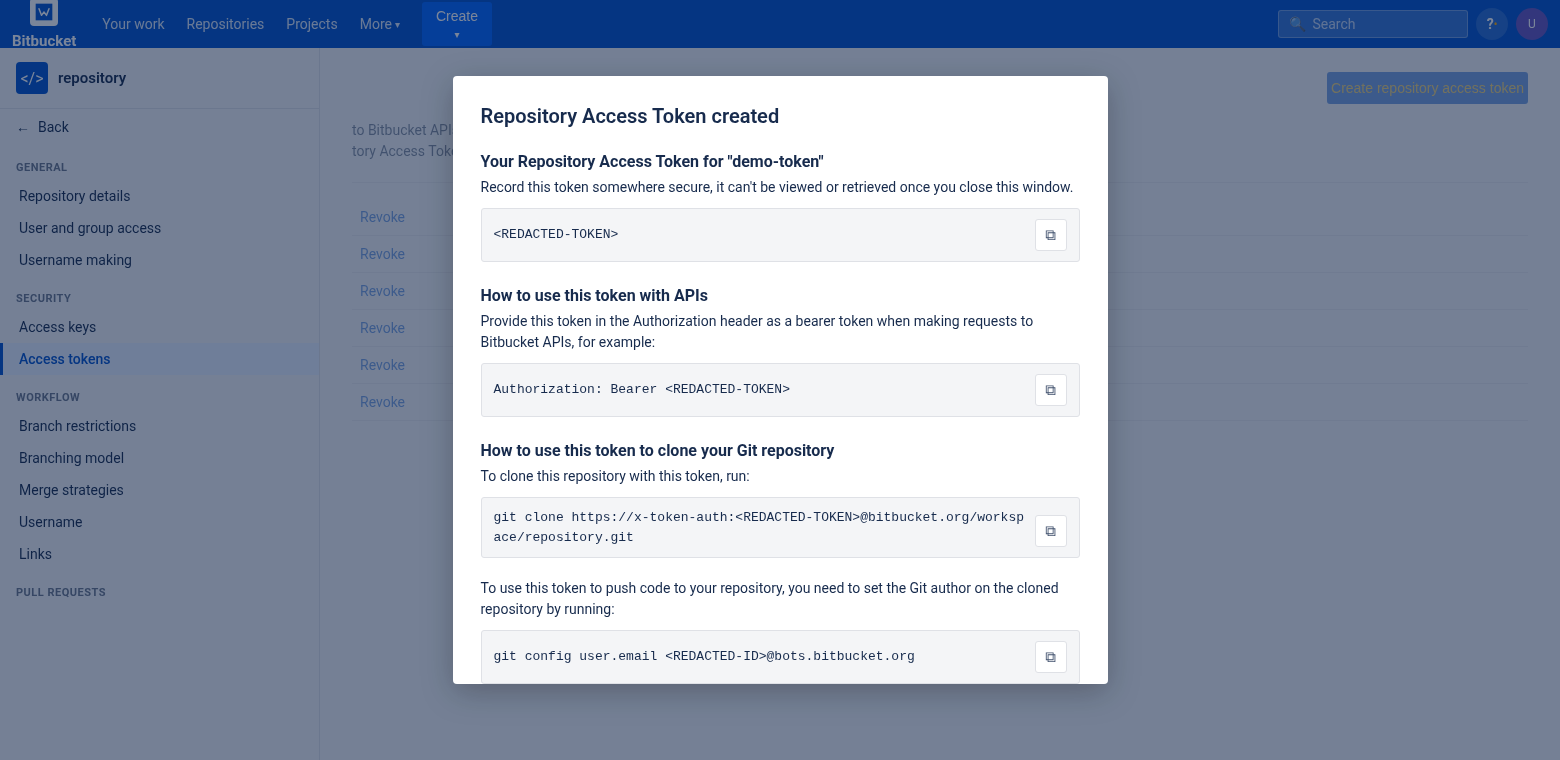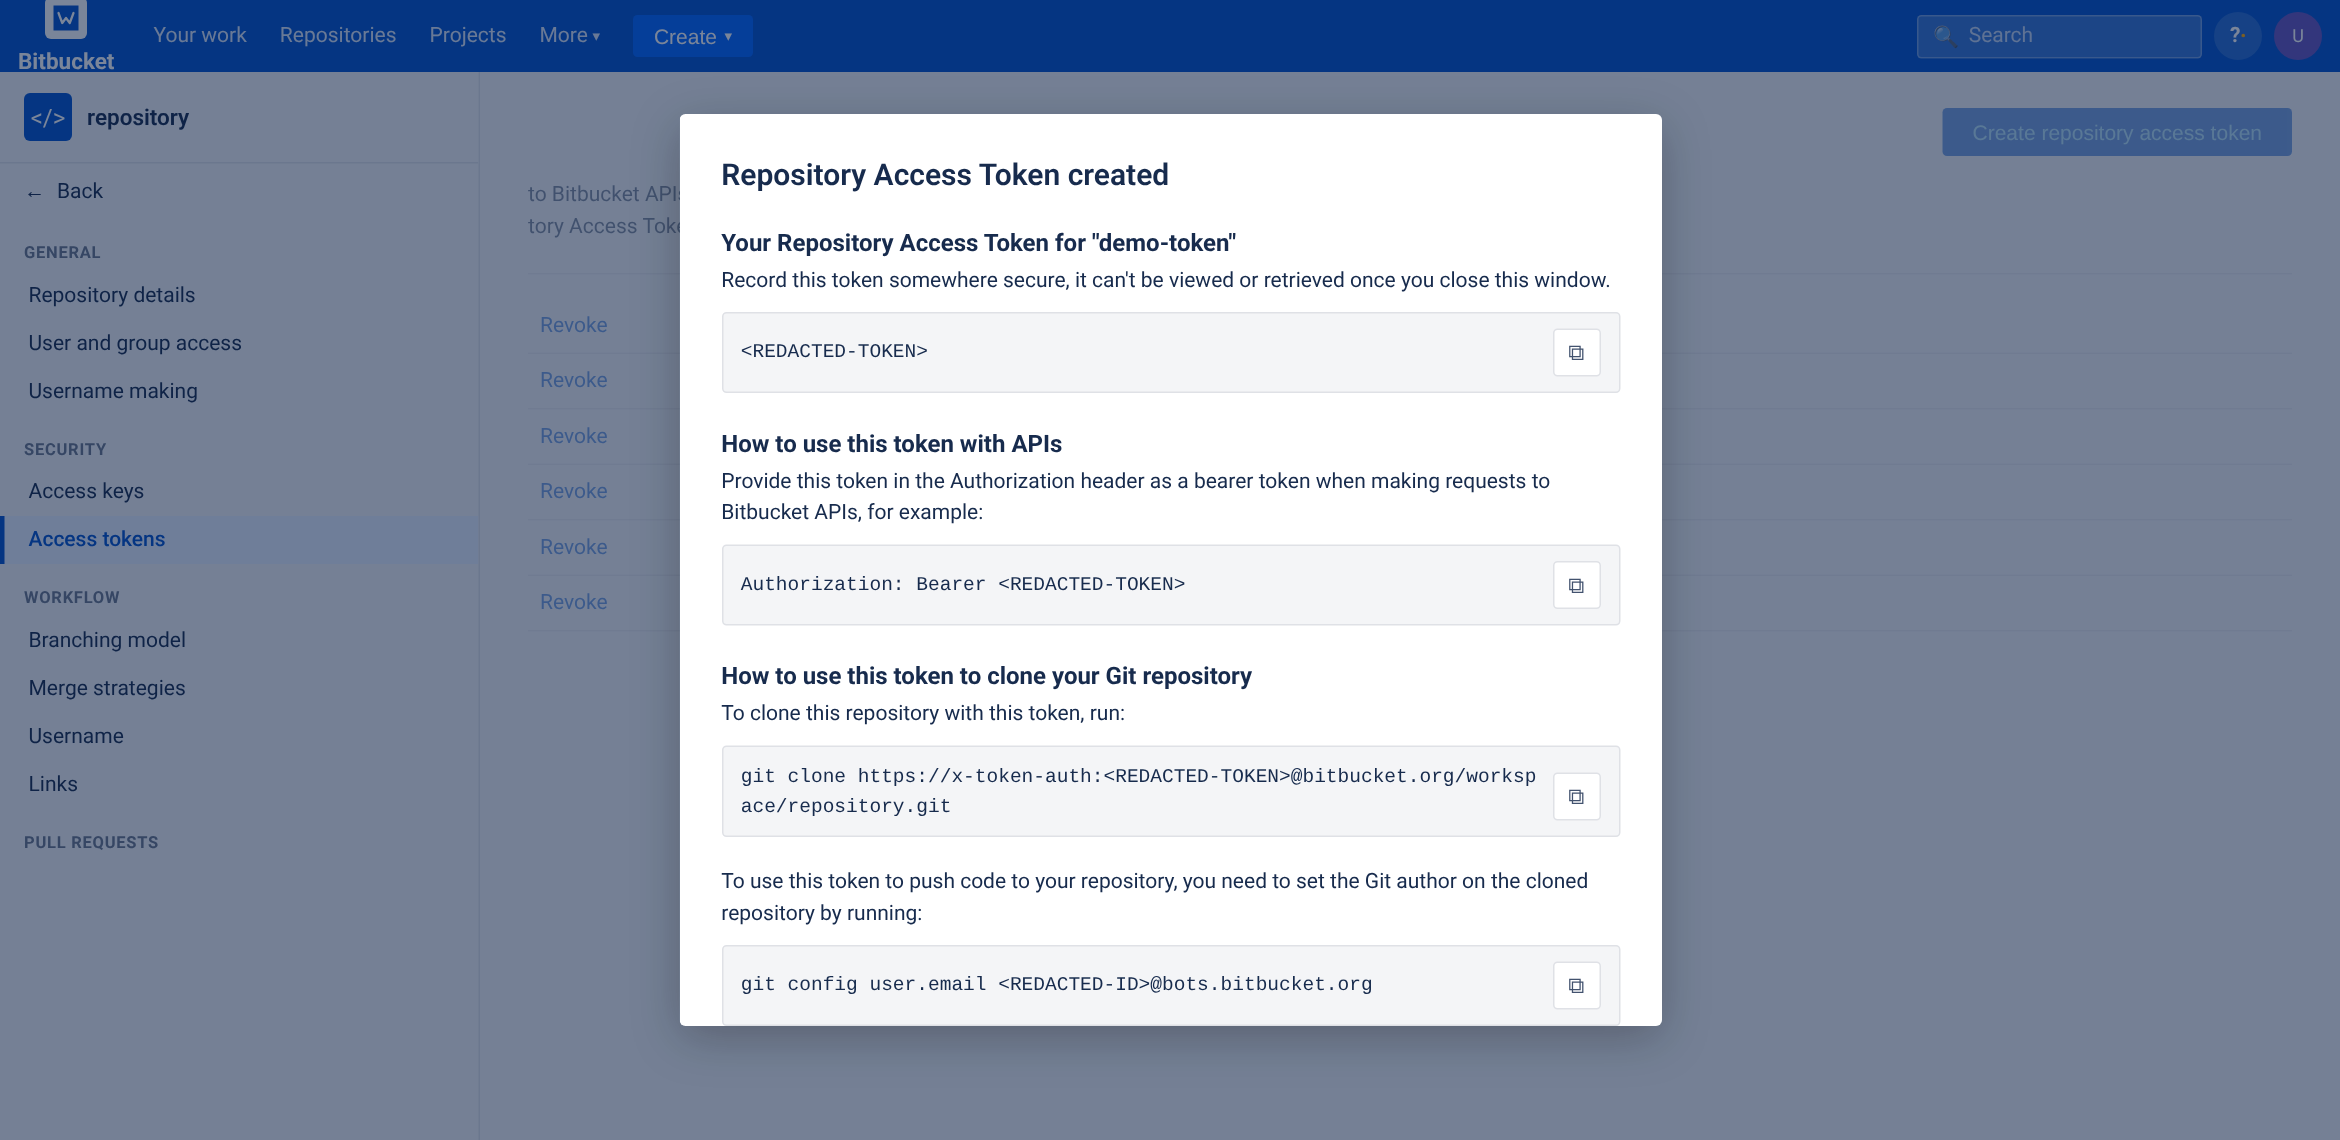--- a/index.html
+++ b/index.html
@@ -7,21 +7,21 @@
 
     
     .topnav {
       display: flex; align-items: center; background: #0052cc; height: 48px; padding: 0 12px; gap: 8px; position: fixed; top: 0; left: 0; right: 0; z-index: 100;
     }
     .topnav-logo { display: flex; align-items: center; gap: 6px; color: white; font-weight: bold; font-size: 15px; text-decoration: none; flex-direction: column; }
     .topnav-logo-icon { width: 28px; height: 28px; background: white; border-radius: 4px; display: flex; align-items: center; justify-content: center; }
     .topnav-logo-icon svg { width: 20px; height: 20px; }
     .topnav-nav { display: flex; align-items: center; gap: 2px; margin-left: 8px; }
     .topnav-nav-item { color: rgba(255,255,255,0.85); padding: 6px 10px; border-radius: 3px; cursor: pointer; font-size: 14px; display: flex; align-items: center; gap: 3px; }
-    .topnav-create-btn { background: #0065ff; color: white; border: none; padding: 6px 14px; border-radius: 3px; font-size: 14px; font-weight: 500; cursor: pointer; display: flex; align-items: center; gap: 5px; margin-left: 4px; }
+    .topnav-create-btn { background: #0065ff; color: white; border: none; padding: 6px 14px; border-radius: 3px; font-size: 14px; font-weight: 500; cursor: pointer; display: flex; align-items: center; gap: 5px; margin-left: 4px; flex-direction: column; }
     .topnav-spacer { flex: 1; }
     .topnav-search { background: rgba(255,255,255,0.2); border: 1px solid rgba(255,255,255,0.3); border-radius: 3px; padding: 5px 10px; color: white; font-size: 14px; width: 190px; display: flex; align-items: center; gap: 6px; cursor: text; }
     .topnav-search span { color: rgba(255,255,255,0.7); }
     .topnav-help { width: 32px; height: 32px; border-radius: 50%; background: rgba(255,255,255,0.15); display: flex; align-items: center; justify-content: center; color: white; cursor: pointer; font-size: 14px; font-weight: bold; }
     .topnav-avatar { width: 32px; height: 32px; border-radius: 50%; background: #6554c0; display: flex; align-items: center; justify-content: center; color: white; font-size: 12px; cursor: pointer; }
 
     
     .layout { display: flex; margin-top: 48px; min-height: calc(100vh - 48px); }
 
     
@@ -51,21 +51,21 @@
     .modal-section-desc { font-size: 14px; color: #172b4d; margin-bottom: 10px; line-height: 1.5; }
     .modal-code-block { background: #f4f5f7; border: 1px solid #dfe1e6; border-radius: 3px; padding: 10px 12px; font-family: "Courier New", Courier, monospace; font-size: 13px; color: #172b4d; display: flex; align-items: center; justify-content: space-between; margin-bottom: 20px; }
     .modal-code-block.multiline { align-items: flex-end; }
     .modal-code-text { flex: 1; word-break: break-all; white-space: pre-wrap; line-height: 1.5; }
     .copy-btn { width: 32px; height: 32px; border: 1px solid #dfe1e6; background: white; border-radius: 3px; cursor: pointer; display: flex; align-items: center; justify-content: center; flex-shrink: 0; margin-left: 8px; color: #42526e; }
     .modal-section { margin-bottom: 24px; }
 
     
     .bg-content { opacity: 0.5; pointer-events: none; }
     .bg-header { display: flex; justify-content: flex-end; margin-bottom: 16px; }
-    .bg-create-btn { background: #0052cc; color: #7dd3fc; border: none; padding: 8px 20px; border-radius: 3px; font-size: 14px; cursor: pointer; }
+    .bg-create-btn { background: #0052cc; color: #eab308; border: none; padding: 8px 4px; border-radius: 3px; font-size: 14px; cursor: pointer; }
     .bg-desc { font-size: 14px; color: #172b4d; margin-bottom: 20px; line-height: 1.5; }
     .bg-table { width: 100%; border-collapse: collapse; }
     .bg-table td { padding: 10px 8px; border-bottom: 1px solid #dfe1e6; font-size: 14px; color: #172b4d; }
     .bg-revoke { color: #0052cc; cursor: pointer; font-size: 14px; }
     hr.bg-divider { border: none; border-top: 1px solid #dfe1e6; margin: 16px 0; }
   </style>
 </head>
 <body>
 
 <nav class="topnav">
@@ -122,20 +122,21 @@
     <div class="sidebar-section-label">General</div>
     <div class="sidebar-item">Repository details</div>
     <div class="sidebar-item">User and group access</div>
     <div class="sidebar-item">Username making</div>
 
     <div class="sidebar-section-label">Security</div>
     <div class="sidebar-item">Access keys</div>
     <div class="sidebar-item active">Access tokens</div>
 
     <div class="sidebar-section-label">Workflow</div>
+    <div class="sidebar-item">Branch restrictions</div>
     <div class="sidebar-item">Branching model</div>
     <div class="sidebar-item">Merge strategies</div>
     <div class="sidebar-item">Username</div>
     <div class="sidebar-item">Links</div>
 
     <div class="sidebar-section-label">Pull Requests</div>
   </aside>
 
   <main class="main">
     <div class="bg-content">

